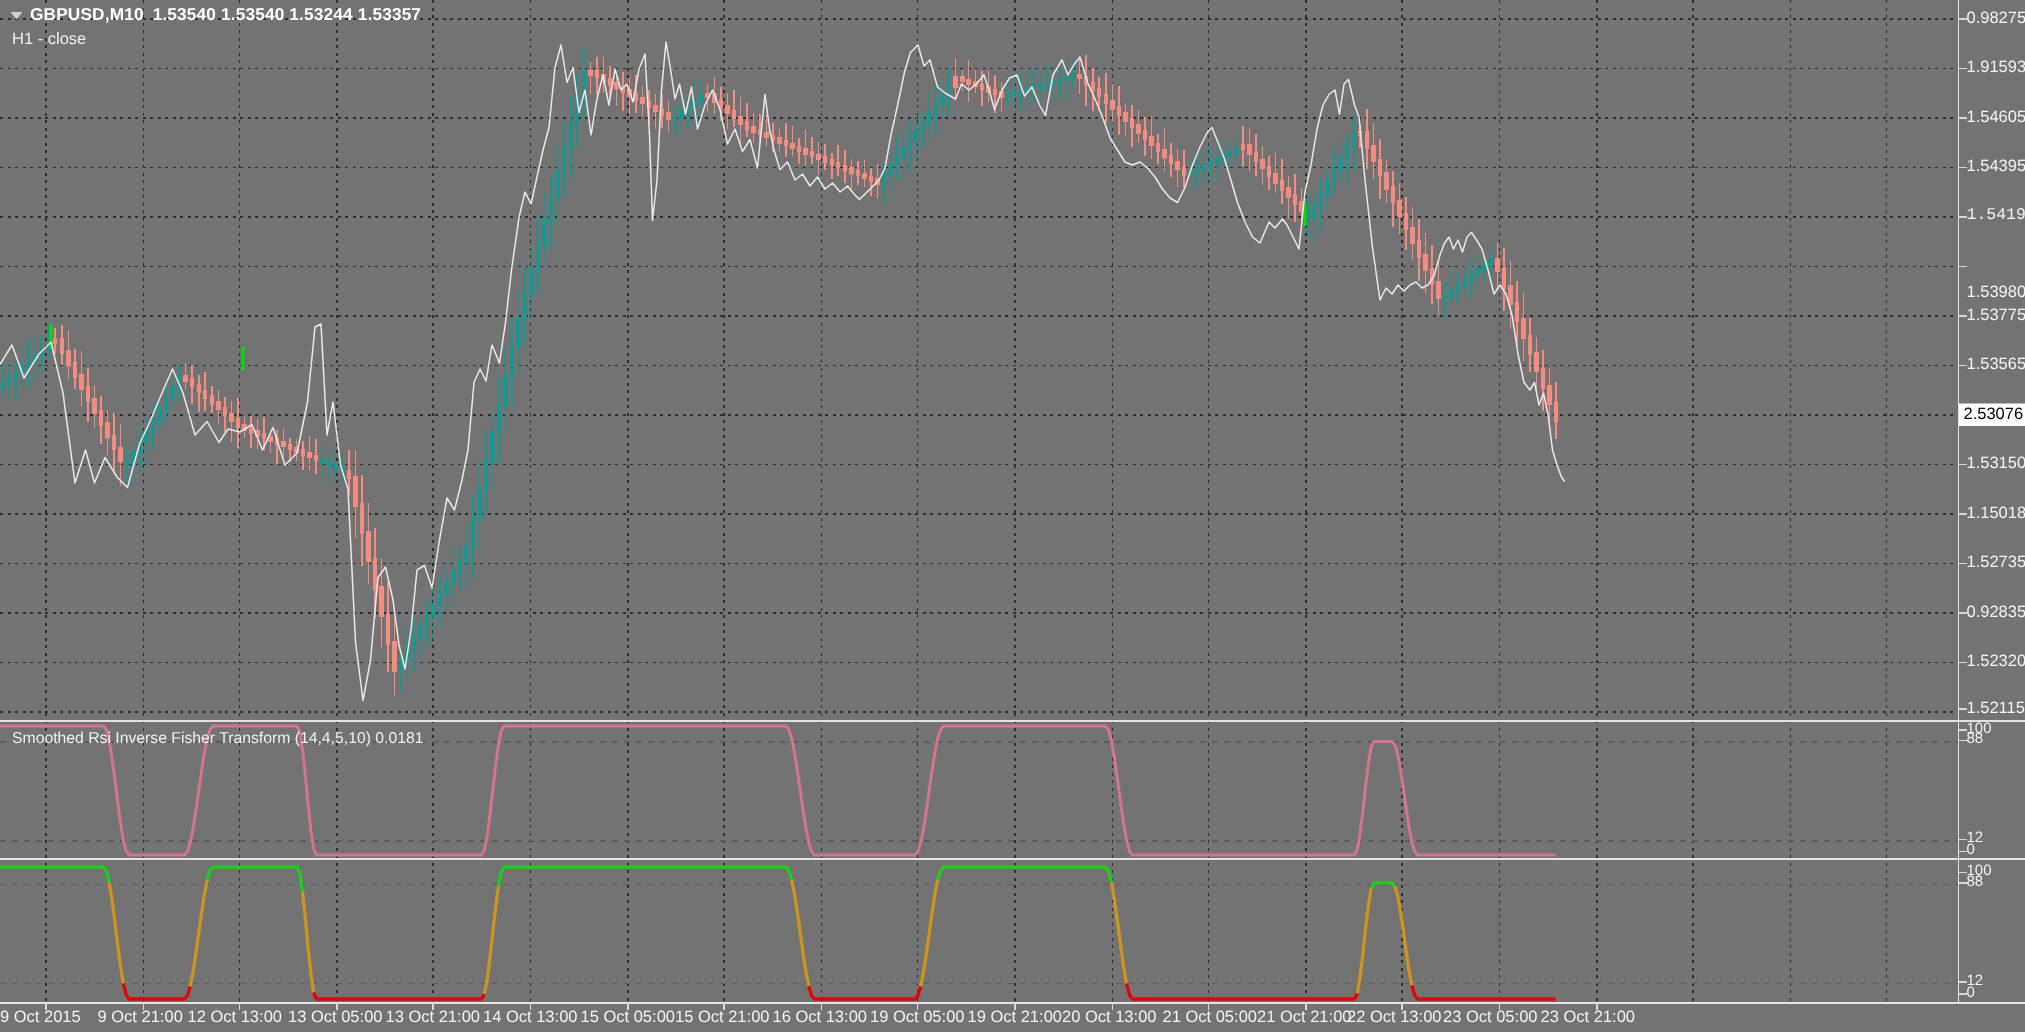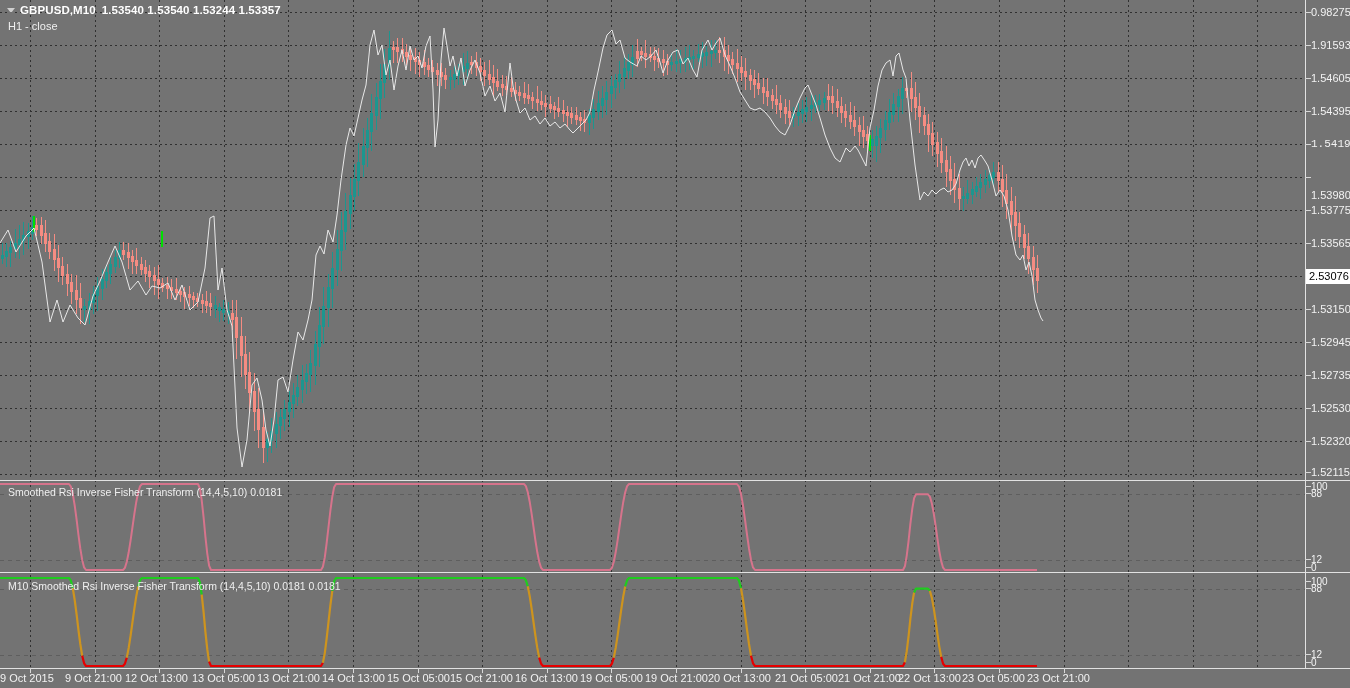--- a/index.html
+++ b/index.html
@@ -633,34 +633,33 @@
   <div class="region" style="left:0;top:573px;width:1305px;height:94px;"></div>
   <div class="region" id="price-scale" style="left:1305px;top:0;width:45px;height:668px;"></div>
   <div class="region" id="time-scale" style="left:0;top:668px;width:1350px;height:20px;"></div>
 
   <span id="tri-icon"></span>
   <div class="ovl" id="title">
     <span>GBPUSD,M10</span><span class="quotes">1.53540 1.53540 1.53244 1.53357</span>
   </div>
   <div class="ovl" id="subtitle">H1 - close</div>
   <div class="ovl" id="pane1-label">Smoothed Rsi Inverse Fisher Transform (14,4,5,10) 0.0181</div>
-  <div class="ovl" id="pane2-label">M10 Smoothed Rsi Inverse Fisher Transform (14,4,5,10) 0.0181 0.0181</div>
   <div id="current-price-tag" style="top: 269px;">2.53076</div>
 <span class="pricelabel" style="top: 12px;">0.98275</span>
     <span class="pricelabel" style="top: 45px;">1.91593</span>
     <span class="pricelabel" style="top: 78px;">1.54605</span>
     <span class="pricelabel" style="top: 111px;">1.54395</span>
     <span class="pricelabel" style="top: 144px; font-family: Liberation Mono, monospace;">1.54190</span>
     <span class="pricelabel" style="top: 176px; margin-top: 19px;">1.53980</span>
     <span class="pricelabel" style="top: 210px;">1.53775</span>
     <span class="pricelabel" style="top: 243px; text-align: right;">1.53565</span>
     <span class="pricelabel" style="top: 309px;">1.53150</span>
-    <span class="pricelabel" style="top: 342px;">1.52945</span>
+    <span class="pricelabel" style="top: 342px;">1.15018</span>
     <span class="pricelabel" style="top: 375px;">1.52735</span>
-    <span class="pricelabel" style="top: 408px;">1.52530</span>
+    <span class="pricelabel" style="top: 408px;">0.92835</span>
     <span class="pricelabel" style="top: 441px;">1.52320</span>
     <span class="pricelabel" style="top: 472px;">1.52115</span>
     <span class="pricelabel" style="top: 486px; font-size: 10px;">100</span>
     <span class="pricelabel" style="top: 493px; font-size: 10px;">88</span>
     <span class="pricelabel" style="top: 559px; font-size: 10px;">12</span>
     <span class="pricelabel" style="top: 567px; font-size: 10px;">0</span>
     <span class="pricelabel" style="top: 581px; font-size: 10px;">100</span>
     <span class="pricelabel" style="top: 588px; font-size: 10px;">88</span>
     <span class="pricelabel" style="top: 654px; font-size: 10px;">12</span>
     <span class="pricelabel" style="top: 662px; font-size: 10px;">0</span>

